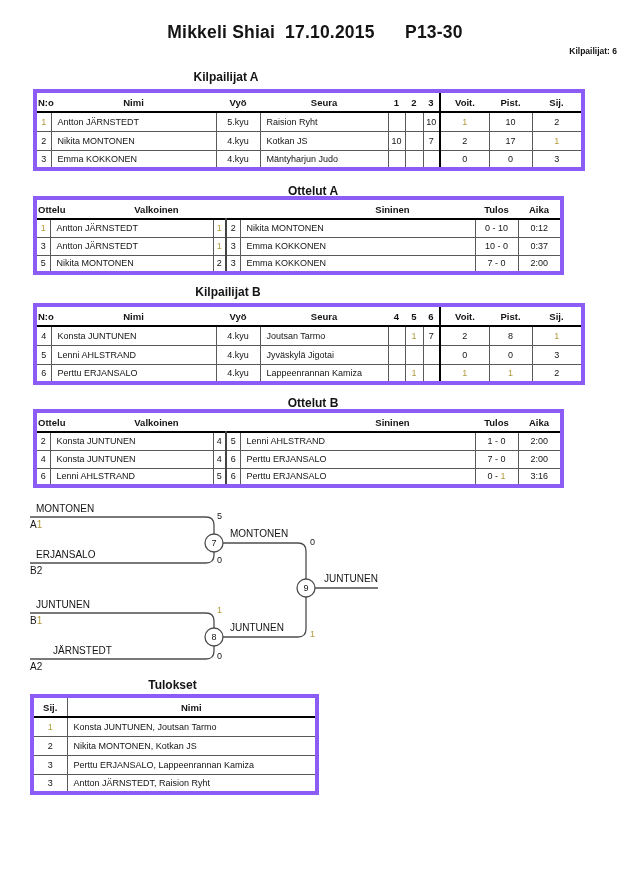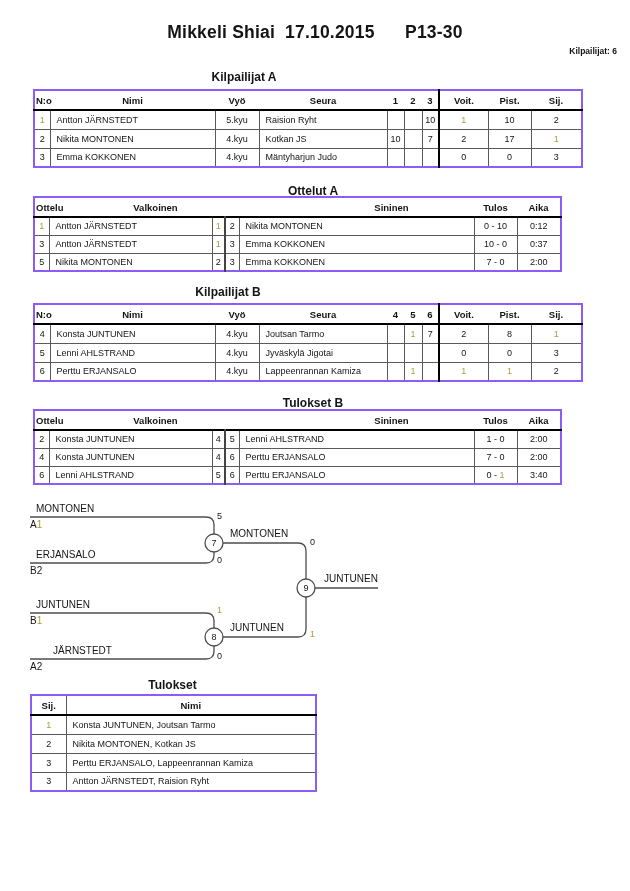--- a/index.html
+++ b/index.html
@@ -9,21 +9,21 @@
     -webkit-font-smoothing:antialiased;
   }
   .title{
     position:absolute;left:0;top:22px;width:630px;text-align:center;
     font-size:17.5px;font-weight:bold;white-space:pre;letter-spacing:0.2px;
   }
   .kcount{position:absolute;top:46px;right:13px;font-size:8.5px;font-weight:bold;}
   .sechead{position:absolute;font-size:12px;font-weight:bold;text-align:center;white-space:nowrap;}
   table{
     position:absolute;border-collapse:collapse;table-layout:fixed;
-    background:#fff;border:2px solid #8b5cf6;
+    background:#fff;border:4px solid #8b5cf6;
   }
   th{
     font-size:9.5px;font-weight:bold;padding:0;border:0;
     border-bottom:2px solid #000;white-space:nowrap;overflow:visible;
     text-align:center;height:18px;
   }
   td{
     font-size:9px;padding:0;border:1px solid #595959;
     white-space:nowrap;overflow:hidden;text-align:center;
   }
@@ -43,21 +43,21 @@
   .bseed{position:absolute;font-size:10px;white-space:nowrap;}
   .bscore{position:absolute;font-size:9px;}
   .bnum{position:absolute;font-size:9px;font-weight:normal;width:16px;text-align:center;}
 </style>
 </head>
 <body>
 
 <div class="title">Mikkeli Shiai  17.10.2015      P13-30</div>
 <div class="kcount">Kilpailijat: 6</div>
 
-<div class="sechead" style="left:49px;top:70px;width:390px;">Kilpailijat A</div>
+<div class="sechead" style="left:31px;top:70px;width:390px;">Kilpailijat A</div>
 <table style="left:33px;top:89px;width:548px;">
   <colgroup>
       <col style="width:16px">
       <col style="width:165px">
       <col style="width:44px">
       <col style="width:128px">
       <col style="width:17px">
       <col style="width:18px">
       <col style="width:17px">
       <col style="width:49px">
@@ -232,21 +232,21 @@
       <td></td>
       <td class="gold1"><span class="gld">1</span></td>
       <td></td>
       <td class="vsep gold1"><span class="gld">1</span></td>
       <td class="gold1"><span class="gld">1</span></td>
       <td>2</td>
     </tr>
   </tbody>
 </table>
 
-<div class="sechead" style="left:33px;top:396px;width:560px;">Tulokset B</div>
+<div class="sechead" style="left:33px;top:396px;width:560px;">Ottelut B</div>
 <table style="left:33px;top:409px;width:527px;">
   <colgroup>
       <col style="width:15px">
       <col style="width:163px">
       <col style="width:13px">
       <col style="width:14px">
       <col style="width:235px">
       <col style="width:43px">
       <col style="width:44px">
     </colgroup>
@@ -280,21 +280,21 @@
       <td>7 - 0</td>
       <td>2:00</td>
     </tr>
     <tr class="ro">
       <td>6</td>
       <td class="pl">Lenni AHLSTRAND</td>
       <td>5</td>
       <td class="bsep">6</td>
       <td class="pl">Perttu ERJANSALO</td>
       <td class="gold1">0 - <span class="gld">1</span></td>
-      <td>3:40</td>
+      <td>3:16</td>
     </tr>
   </tbody>
 </table>
 
 <div class="bracket">
   <svg width="630" height="190">
     <g fill="none" stroke="#4d4d4d" stroke-width="1.3">
       <path d="M30,22 H206 Q214,22 214,30 V39"></path>
       <path d="M30,68 H206 Q214,68 214,60 V57"></path>
       <path d="M30,118 H206 Q214,118 214,126 V133"></path>

